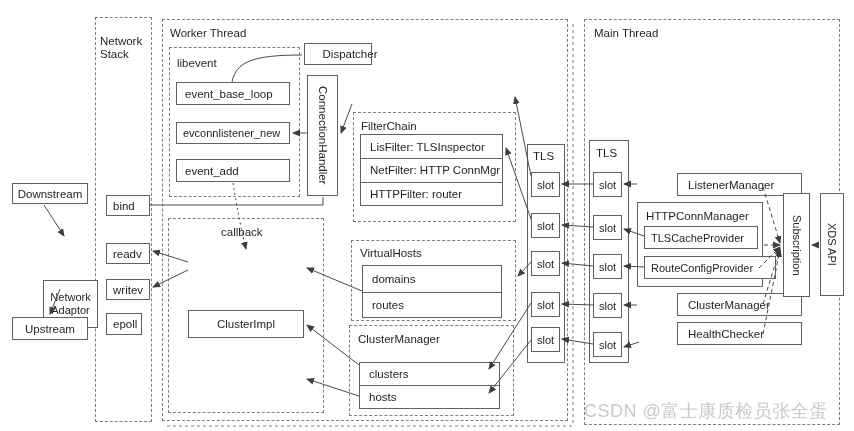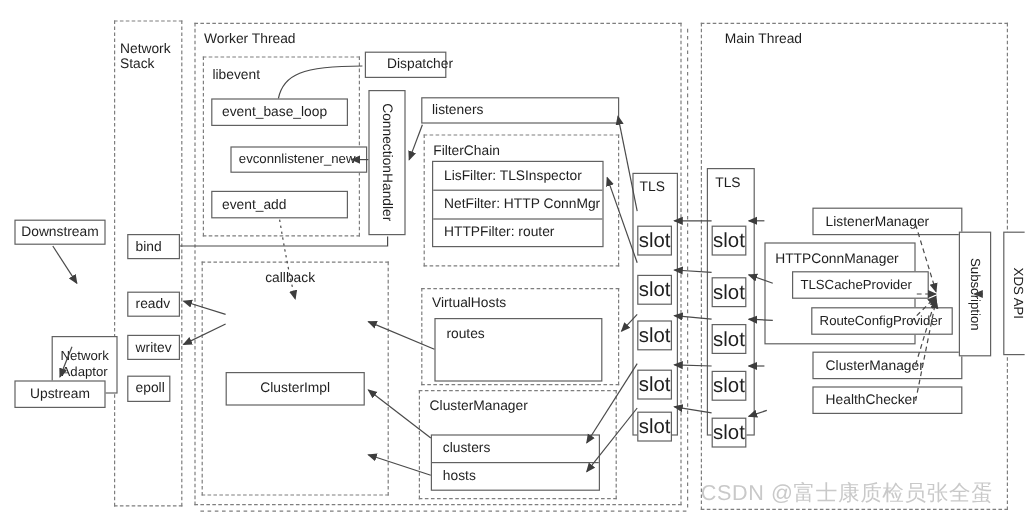--- a/index.html
+++ b/index.html
@@ -8,29 +8,29 @@
     font-family:"Liberation Sans", sans-serif;color:#1f1f1f;
   }
   .dashed{position:absolute;border:1px dashed #7e7e7e;background:transparent;box-sizing:border-box;}
   .ctitle{position:absolute;font-size:11.5px;line-height:13px;color:#1f1f1f;white-space:pre-line;}
   .box{
     position:absolute;border:1px solid #616161;background:#ffffff;box-sizing:border-box;
     display:flex;align-items:center;font-size:11.5px;white-space:nowrap;color:#1f1f1f;
   }
   .center{justify-content:center;text-align:center;}
   .pl6{padding-left:6px;}  .pl8{padding-left:8px;}  .pl10{padding-left:10px;margin-left:40px;}
-  .f11{font-size:11px;margin-left:16px;}
+  .f11{font-size:11px;}
   .wrap2{white-space:normal;text-align:center;line-height:13px;margin-top:41px;}
   .vert{writing-mode:vertical-rl;justify-content:center;text-align:center;}
   .stack{flex-direction:column;align-items:stretch;padding:0;}
   .stack .row{display:flex;align-items:center;padding-left:9px;box-sizing:border-box;}
   .stack .row + .row{border-top:1px solid #616161;}
   .slot{
     position:absolute;width:29px;height:25px;border:1px solid #616161;background:#fff;
-    display:flex;align-items:center;justify-content:center;font-size:17px;box-sizing:border-box;margin-top:16px;
+    display:flex;align-items:center;justify-content:center;font-size:11px;box-sizing:border-box;
   }
   .plainbox{position:absolute;border:1px solid #616161;background:#fff;box-sizing:border-box;}
   .innertitle{position:absolute;left:8px;top:6px;font-size:11.5px;}
   #connectors{position:absolute;left:0;top:0;pointer-events:none;}
   #watermark{
     position:absolute;left:584px;top:399px;width:268px;font-size:18px;color:#c9c9c9;
     letter-spacing:0.5px;white-space:nowrap;
   }
 </style>
 </head>
@@ -40,21 +40,21 @@
 
   <div class="dashed" style="left:95px;top:17px;width:57px;height:405px;">
     <div class="ctitle" style="left:4px;top:17px;width:46px;">Network Stack</div>
   </div>
 
   <div class="dashed" style="left:162px;top:19px;width:406px;height:402px;">
     <div class="ctitle" style="left:7px;top:7px;">Worker Thread</div>
   </div>
 
   <div class="dashed" style="left:584px;top:19px;width:256px;height:406px;">
-    <div class="ctitle" style="left:19px;top:7px;text-align:right;">Main Thread</div>
+    <div class="ctitle" style="left:9px;top:7px;text-align:right;">Main Thread</div>
   </div>
 
   <div class="dashed" style="left:169px;top:47px;width:131px;height:150px;">
     <div class="ctitle" style="left:7px;top:9px;">libevent</div>
   </div>
 
   <div class="dashed" style="left:353px;top:112px;width:163px;height:110px;">
     <div class="ctitle" style="left:7px;top:7px;">FilterChain</div>
   </div>
 
@@ -78,31 +78,31 @@
   <div class="box pl6" style="left:106px;top:243px;width:44px;height:21px;">readv</div>
   <div class="box pl6" style="left:106px;top:279px;width:44px;height:21px;">writev</div>
   <div class="box pl6" style="left:106px;top:313px;width:36px;height:22px;">epoll</div>
 
   <div class="box pl8" style="left:176px;top:82px;width:114px;height:23px;">event_base_loop</div>
   <div class="box pl6 f11" style="left:176px;top:122px;width:114px;height:22px;">evconnlistener_new</div>
   <div class="box pl8" style="left:176px;top:159px;width:114px;height:23px;">event_add</div>
 
   <div class="box center" style="left:304px;top:43px;width:68px;height:22px;padding-left:24px;">Dispatcher</div>
   <div class="box vert" style="left:307px;top:75px;width:31px;height:121px;">ConnectionHandler</div>
-  <div class="box pl8" style="left:351px;top:81px;width:165px;height:22px;">listeners</div>
 
   <div class="box stack" style="left:360px;top:134px;width:143px;height:72px;">
     <div class="row" style="height:24px;">LisFilter: TLSInspector</div>
     <div class="row" style="height:24px;">NetFilter: HTTP ConnMgr</div>
     <div class="row" style="height:24px;">HTTPFilter: router</div>
   </div>
 
   <div class="box center" style="left:188px;top:310px;width:116px;height:28px;">ClusterImpl</div>
 
   <div class="box stack" style="left:362px;top:265px;width:140px;height:53px;">
+    <div class="row" style="height:27px;">domains</div>
     <div class="row" style="height:26px;">routes</div>
   </div>
 
   <div class="box stack" style="left:359px;top:362px;width:141px;height:47px;">
     <div class="row" style="height:23px;">clusters</div>
     <div class="row" style="height:24px;">hosts</div>
   </div>
 
   <div class="plainbox" style="left:527px;top:144px;width:38px;height:219px;">
     <div class="innertitle" style="left:5px;top:5px;">TLS</div>
@@ -121,21 +121,21 @@
   <div class="slot" style="left:593px;top:254px;">slot</div>
   <div class="slot" style="left:593px;top:293px;">slot</div>
   <div class="slot" style="left:593px;top:332px;">slot</div>
 
   <div class="box pl10" style="left:637px;top:173px;width:125px;height:23px;">ListenerManager</div>
 
   <div class="plainbox" style="left:637px;top:202px;width:126px;height:85px;">
     <div class="innertitle" style="left:8px;top:7px;">HTTPConnManager</div>
   </div>
   <div class="box pl6 f11" style="left:644px;top:226px;width:114px;height:23px;">TLSCacheProvider</div>
-  <div class="box pl6 f11" style="left:660px;top:256px;width:118px;height:23px;">RouteConfigProvider</div>
+  <div class="box pl6 f11" style="left:644px;top:256px;width:132px;height:23px;">RouteConfigProvider</div>
 
   <div class="box pl10" style="left:637px;top:293px;width:125px;height:23px;">ClusterManager</div>
   <div class="box pl10" style="left:637px;top:322px;width:125px;height:23px;">HealthChecker</div>
 
   <div class="box vert f11" style="left:783px;top:193px;width:27px;height:104px;">Subscription</div>
   <div class="box vert f11" style="left:820px;top:193px;width:24px;height:103px;">XDS API</div>
 
   <div id="watermark">CSDN @富士康质检员张全蛋</div>
 
   <svg id="connectors" width="854" height="431" viewBox="0 0 854 431">

